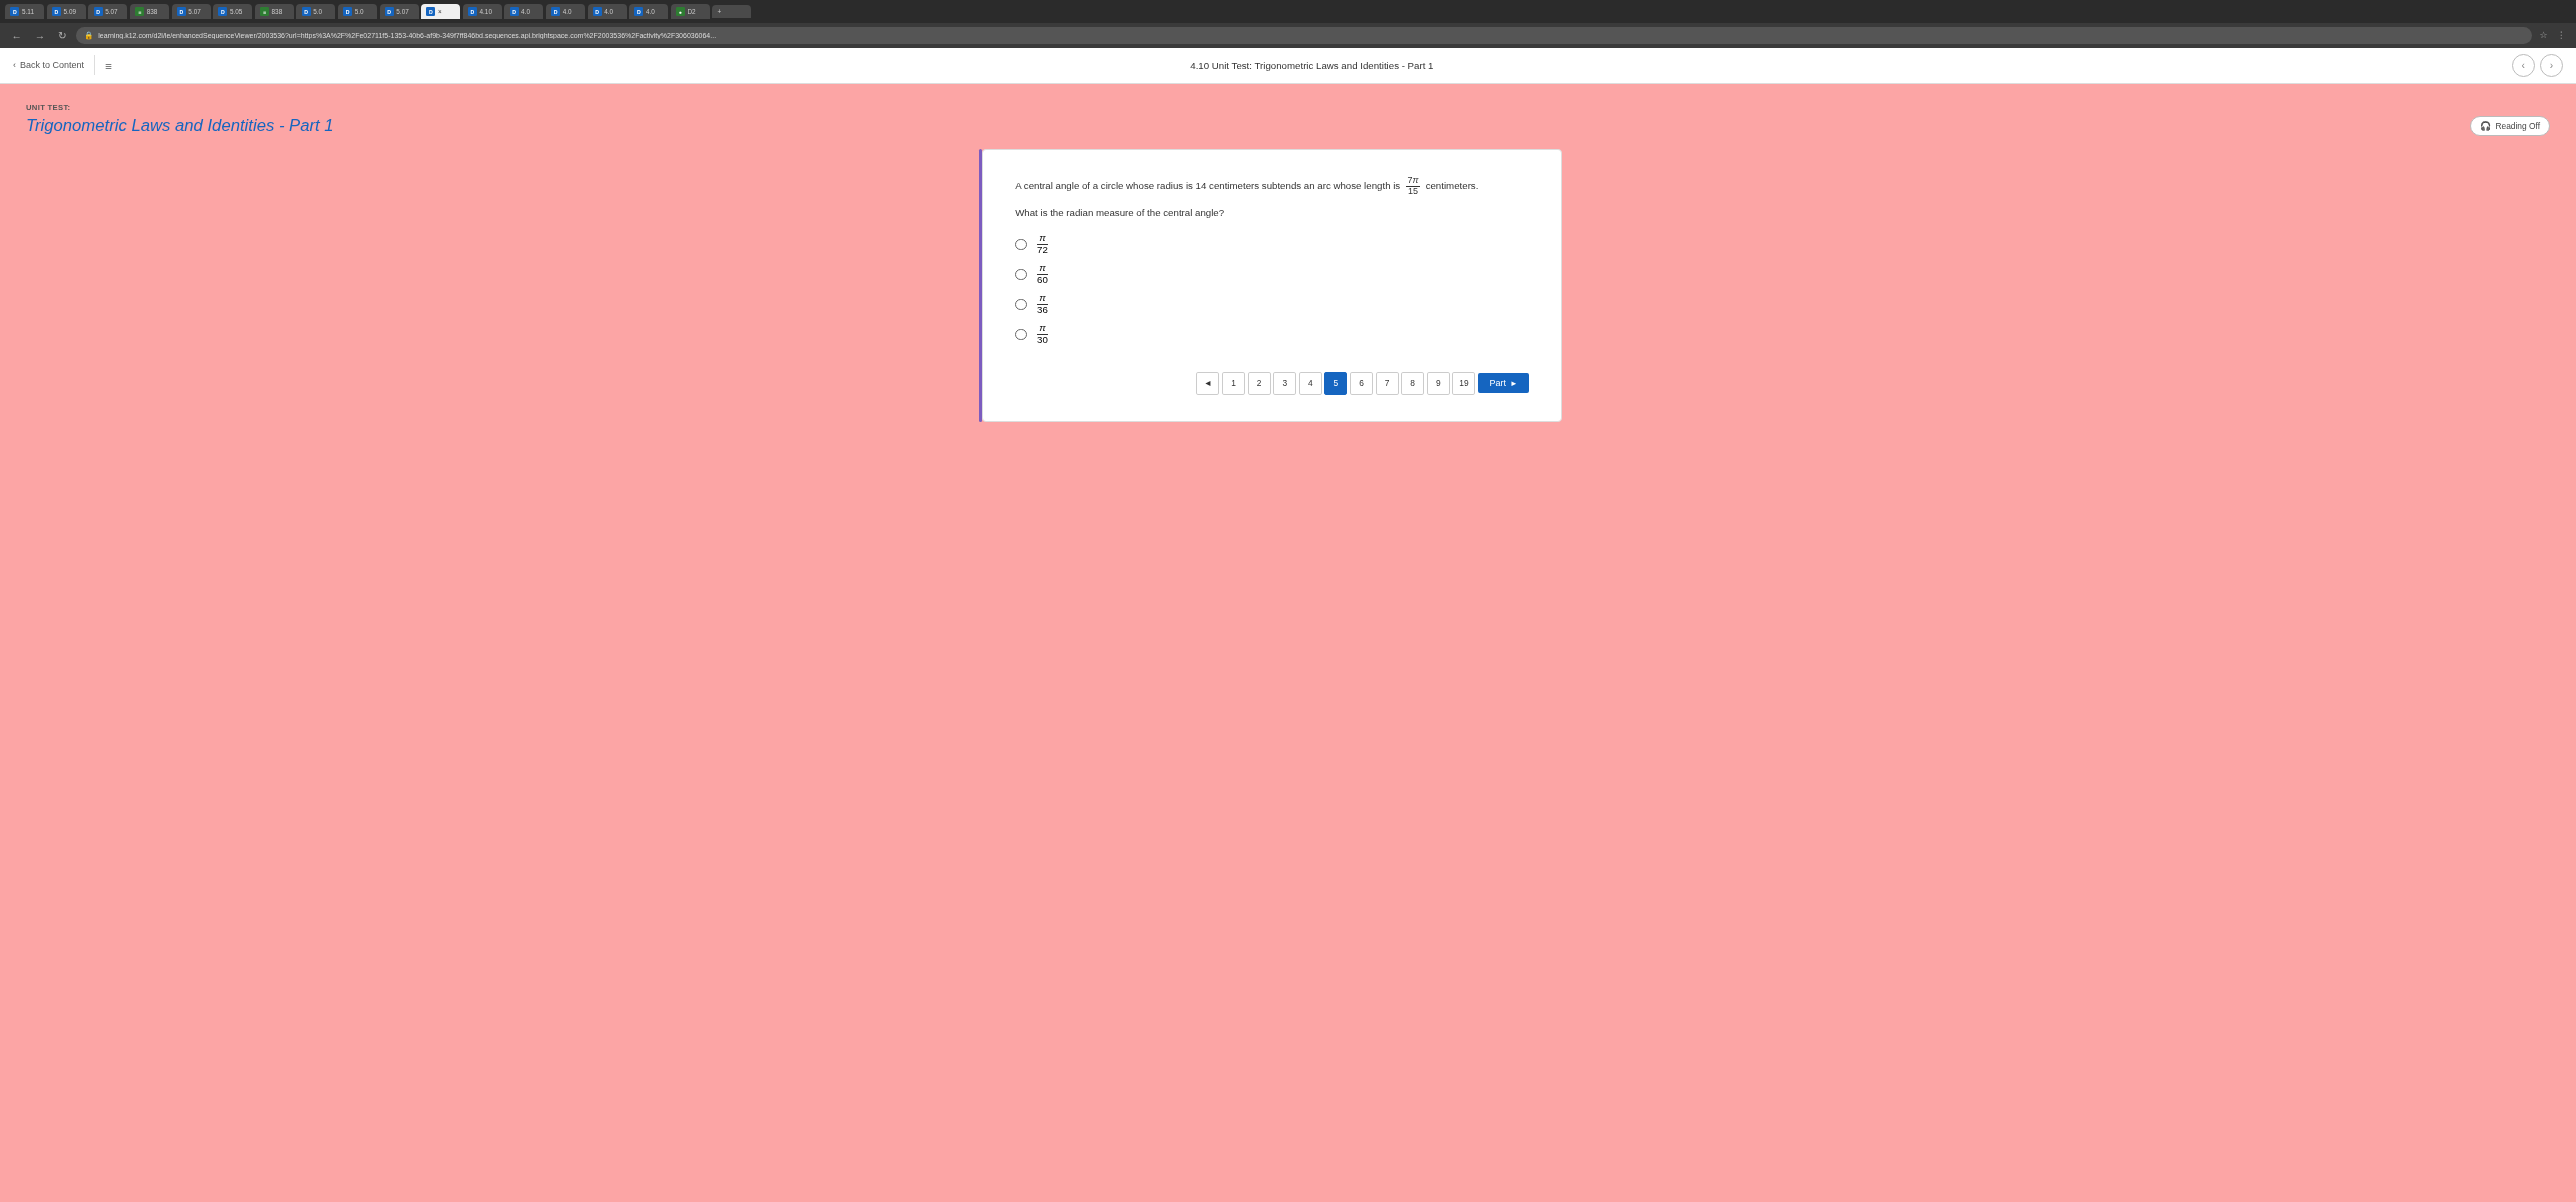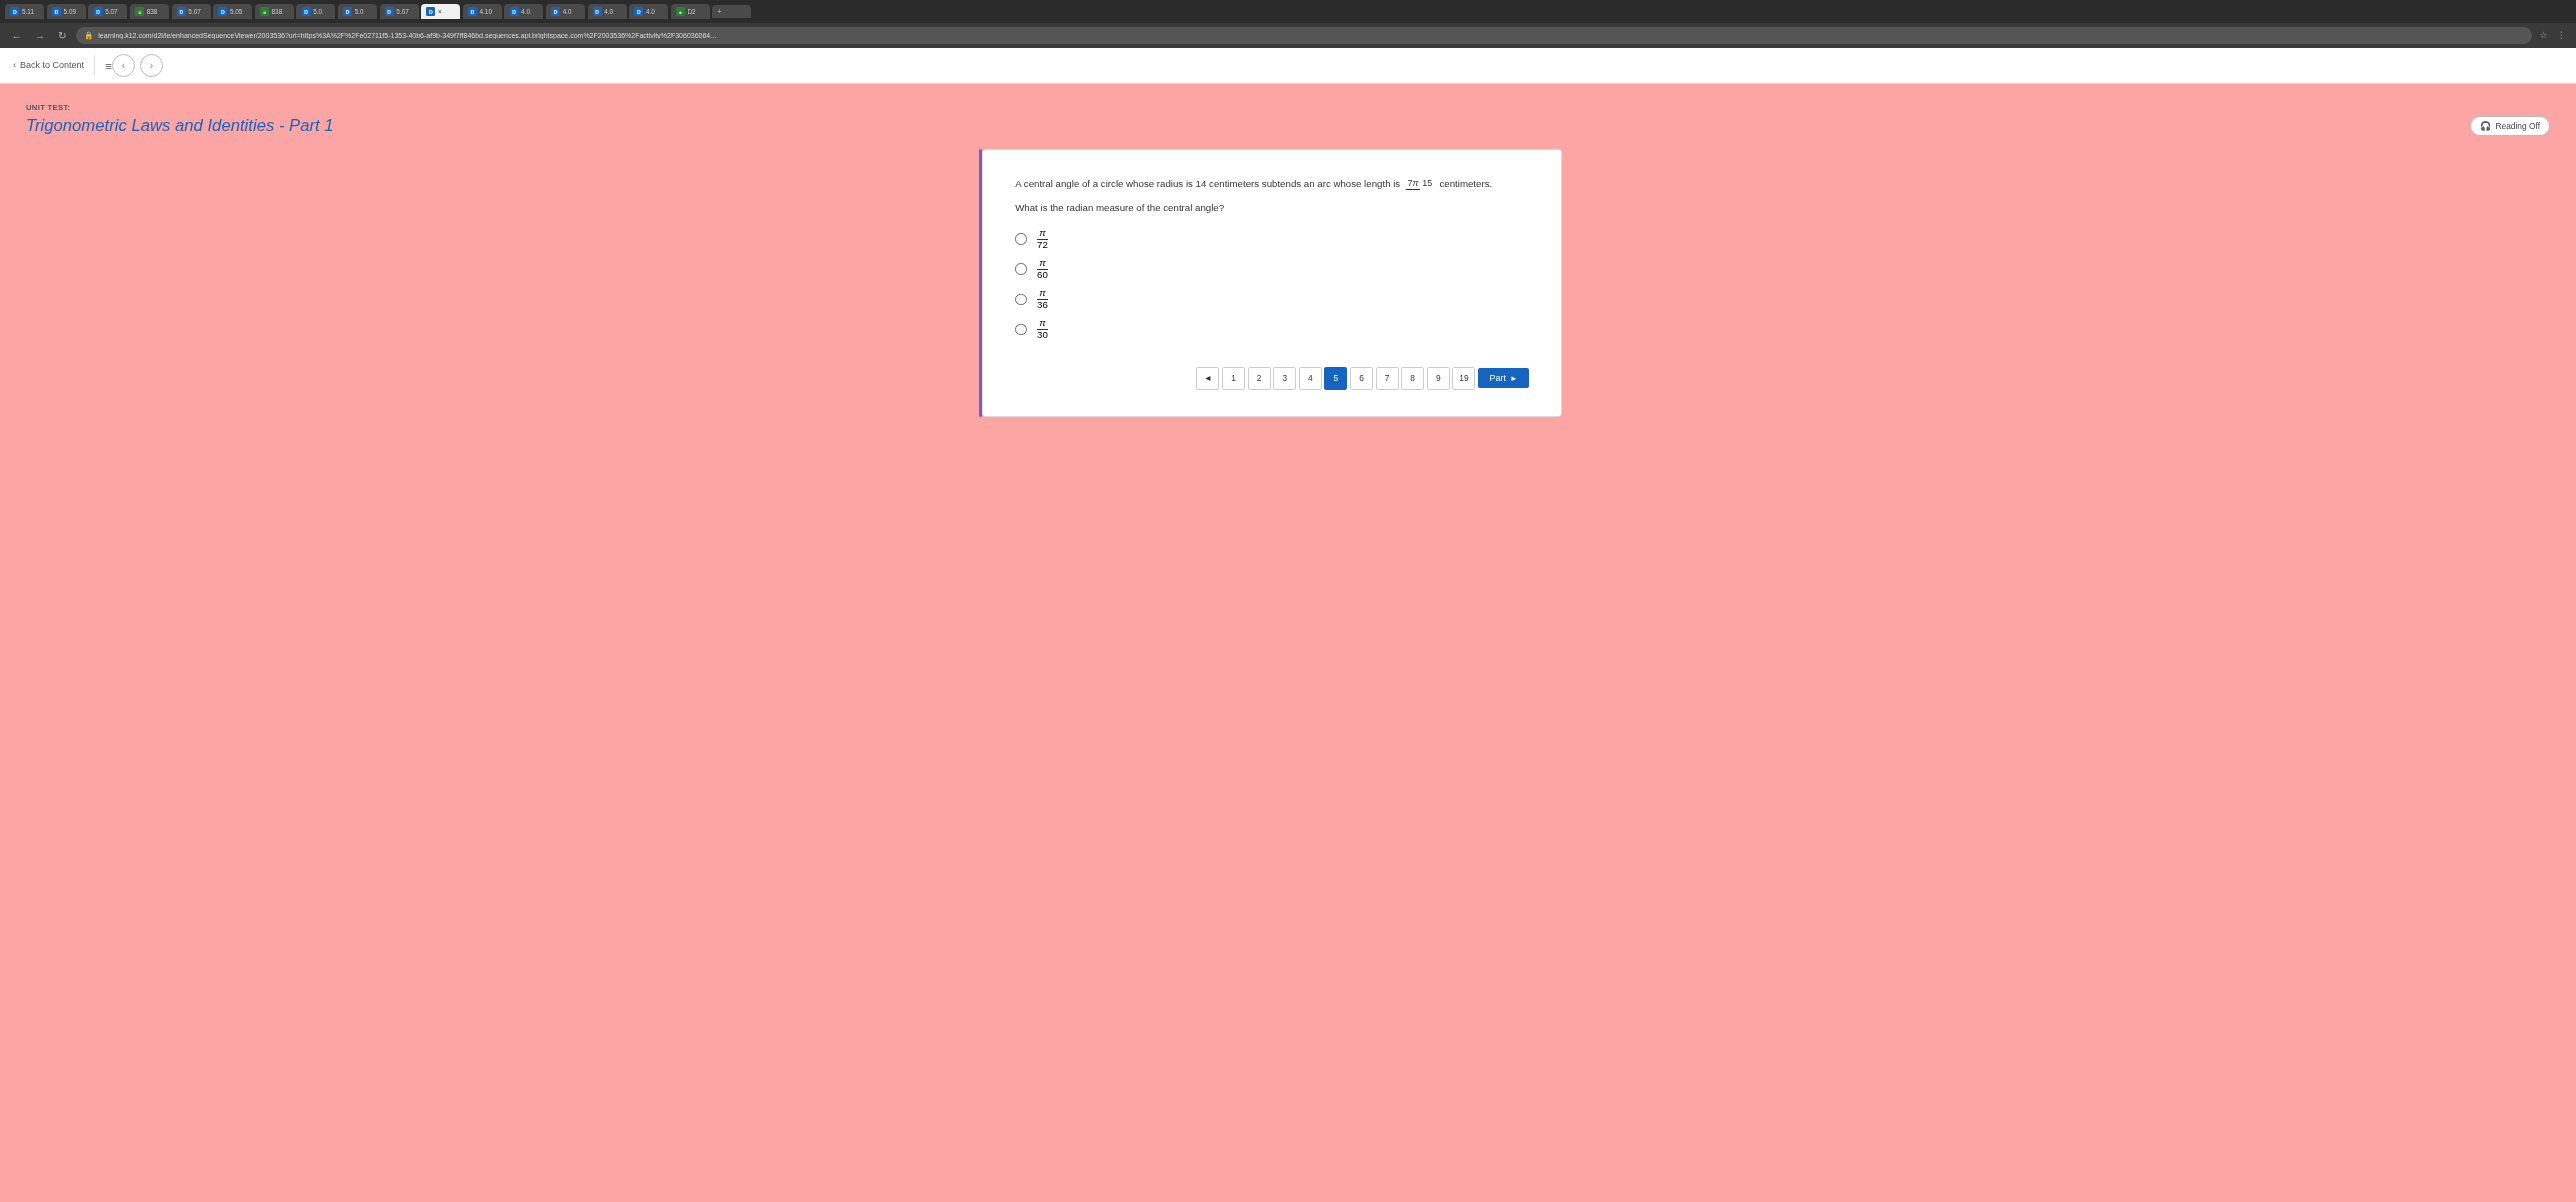--- a/index.html
+++ b/index.html
@@ -461,20 +461,21 @@
   </div>
 </div>
 
 <div class="lms-header">
   <a class="back-to-content">
     <span class="back-chevron">‹</span>
     <span>Back to Content</span>
   </a>
   <div class="header-divider"></div>
   <button class="hamburger">≡</button>
+  <div class="lms-title">4.10 Unit Test: Trigonometric Laws and Identities - Part 1</div>
   <button class="lms-nav-btn">‹</button>
   <button class="lms-nav-btn">›</button>
 </div>
 
 <div class="content-area">
   <div class="unit-test-label">UNIT TEST:</div>
 
   <div class="unit-test-title-row">
     <div class="unit-test-title">Trigonometric Laws and Identities - Part 1</div>
     <button class="reading-off-btn">
@@ -483,21 +484,21 @@
     </button>
   </div>
 
   <div class="question-outer">
     <div class="left-bar"></div>
     <div style="flex:1;">
       <div class="question-card">
 
         <p class="question-text">
           <span>A central angle of a circle whose radius is 14 centimeters subtends an arc whose length is</span>
-          <span style="display:inline-flex; flex-direction:row; align-items:center; vertical-align:middle; margin:0 2.6px; font-size:9.7px; line-height:1.1;">
+          <span style="display:inline-flex; flex-direction:column; align-items:center; vertical-align:middle; margin:0 2.6px; font-size:9.7px; line-height:1.1;">
             <span style="border-bottom:1px solid #333; padding:0 1.9px; font-size:9px;">7<span style="font-style:italic;">π</span></span>
             <span style="padding:0 1.9px; font-size:9px;">15</span>
           </span>
           <span>centimeters.</span>
         </p>
 
         <p class="question-sub">What is the radian measure of the central angle?</p>
 
         <ul class="options-list">
 

